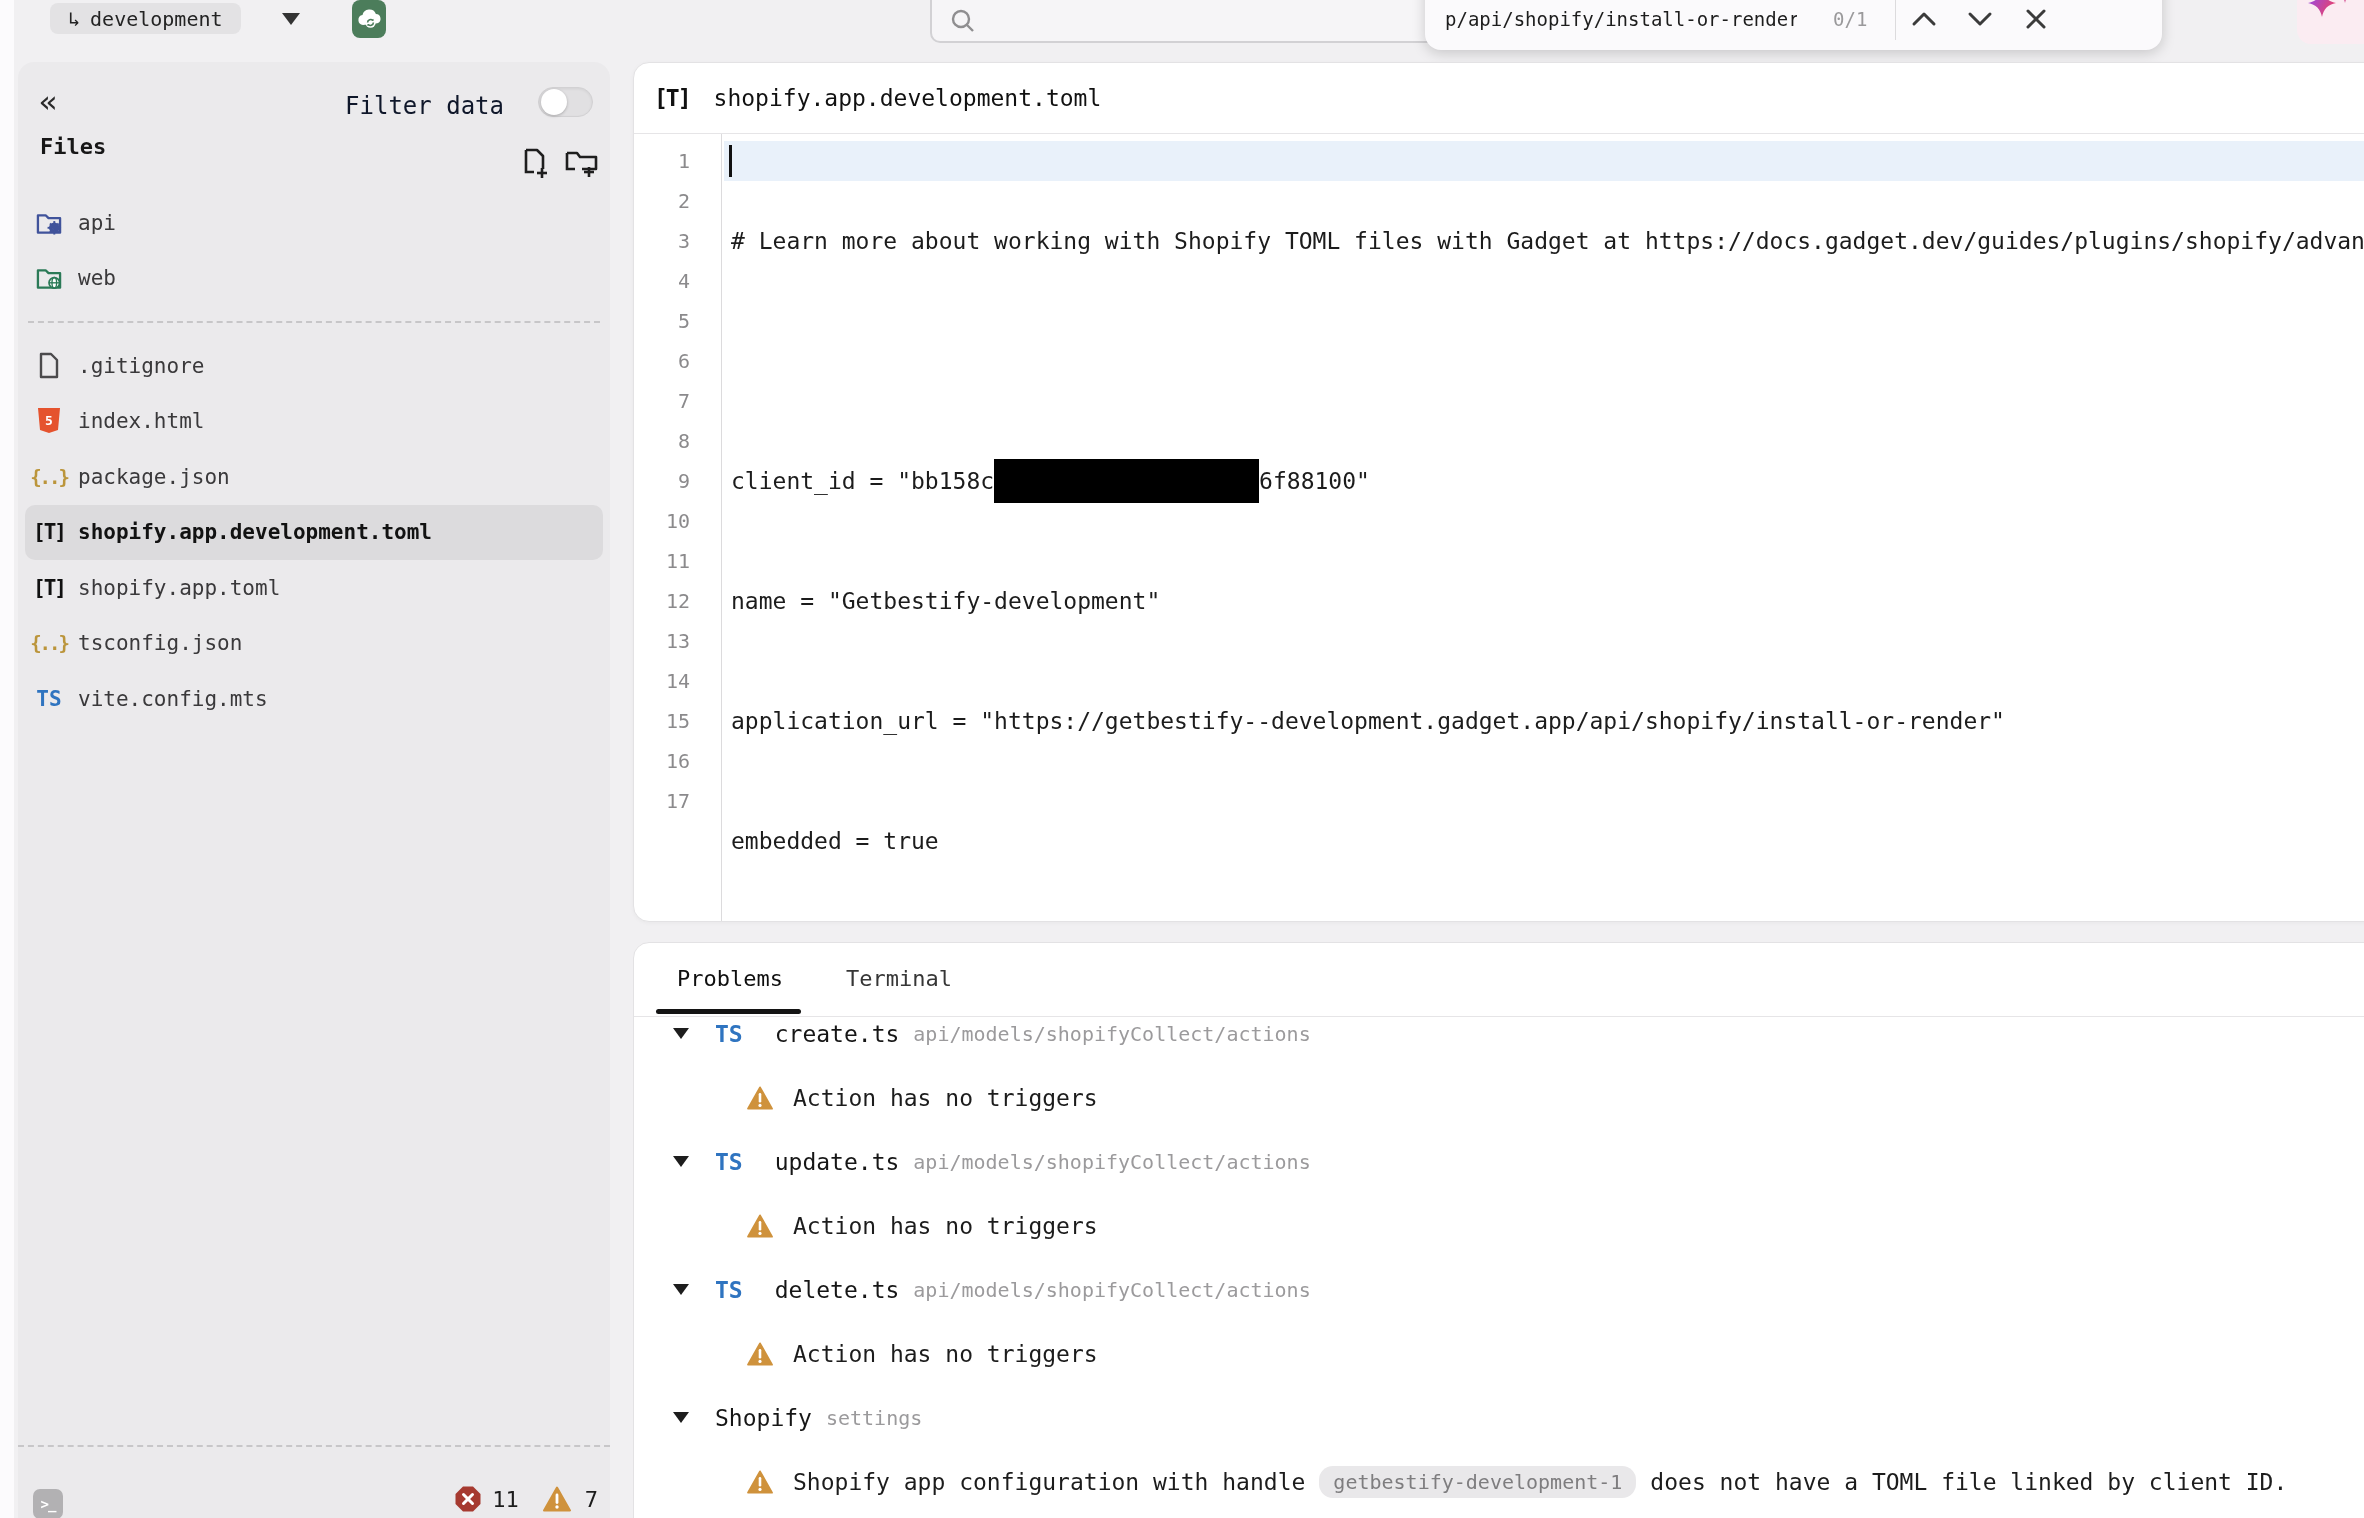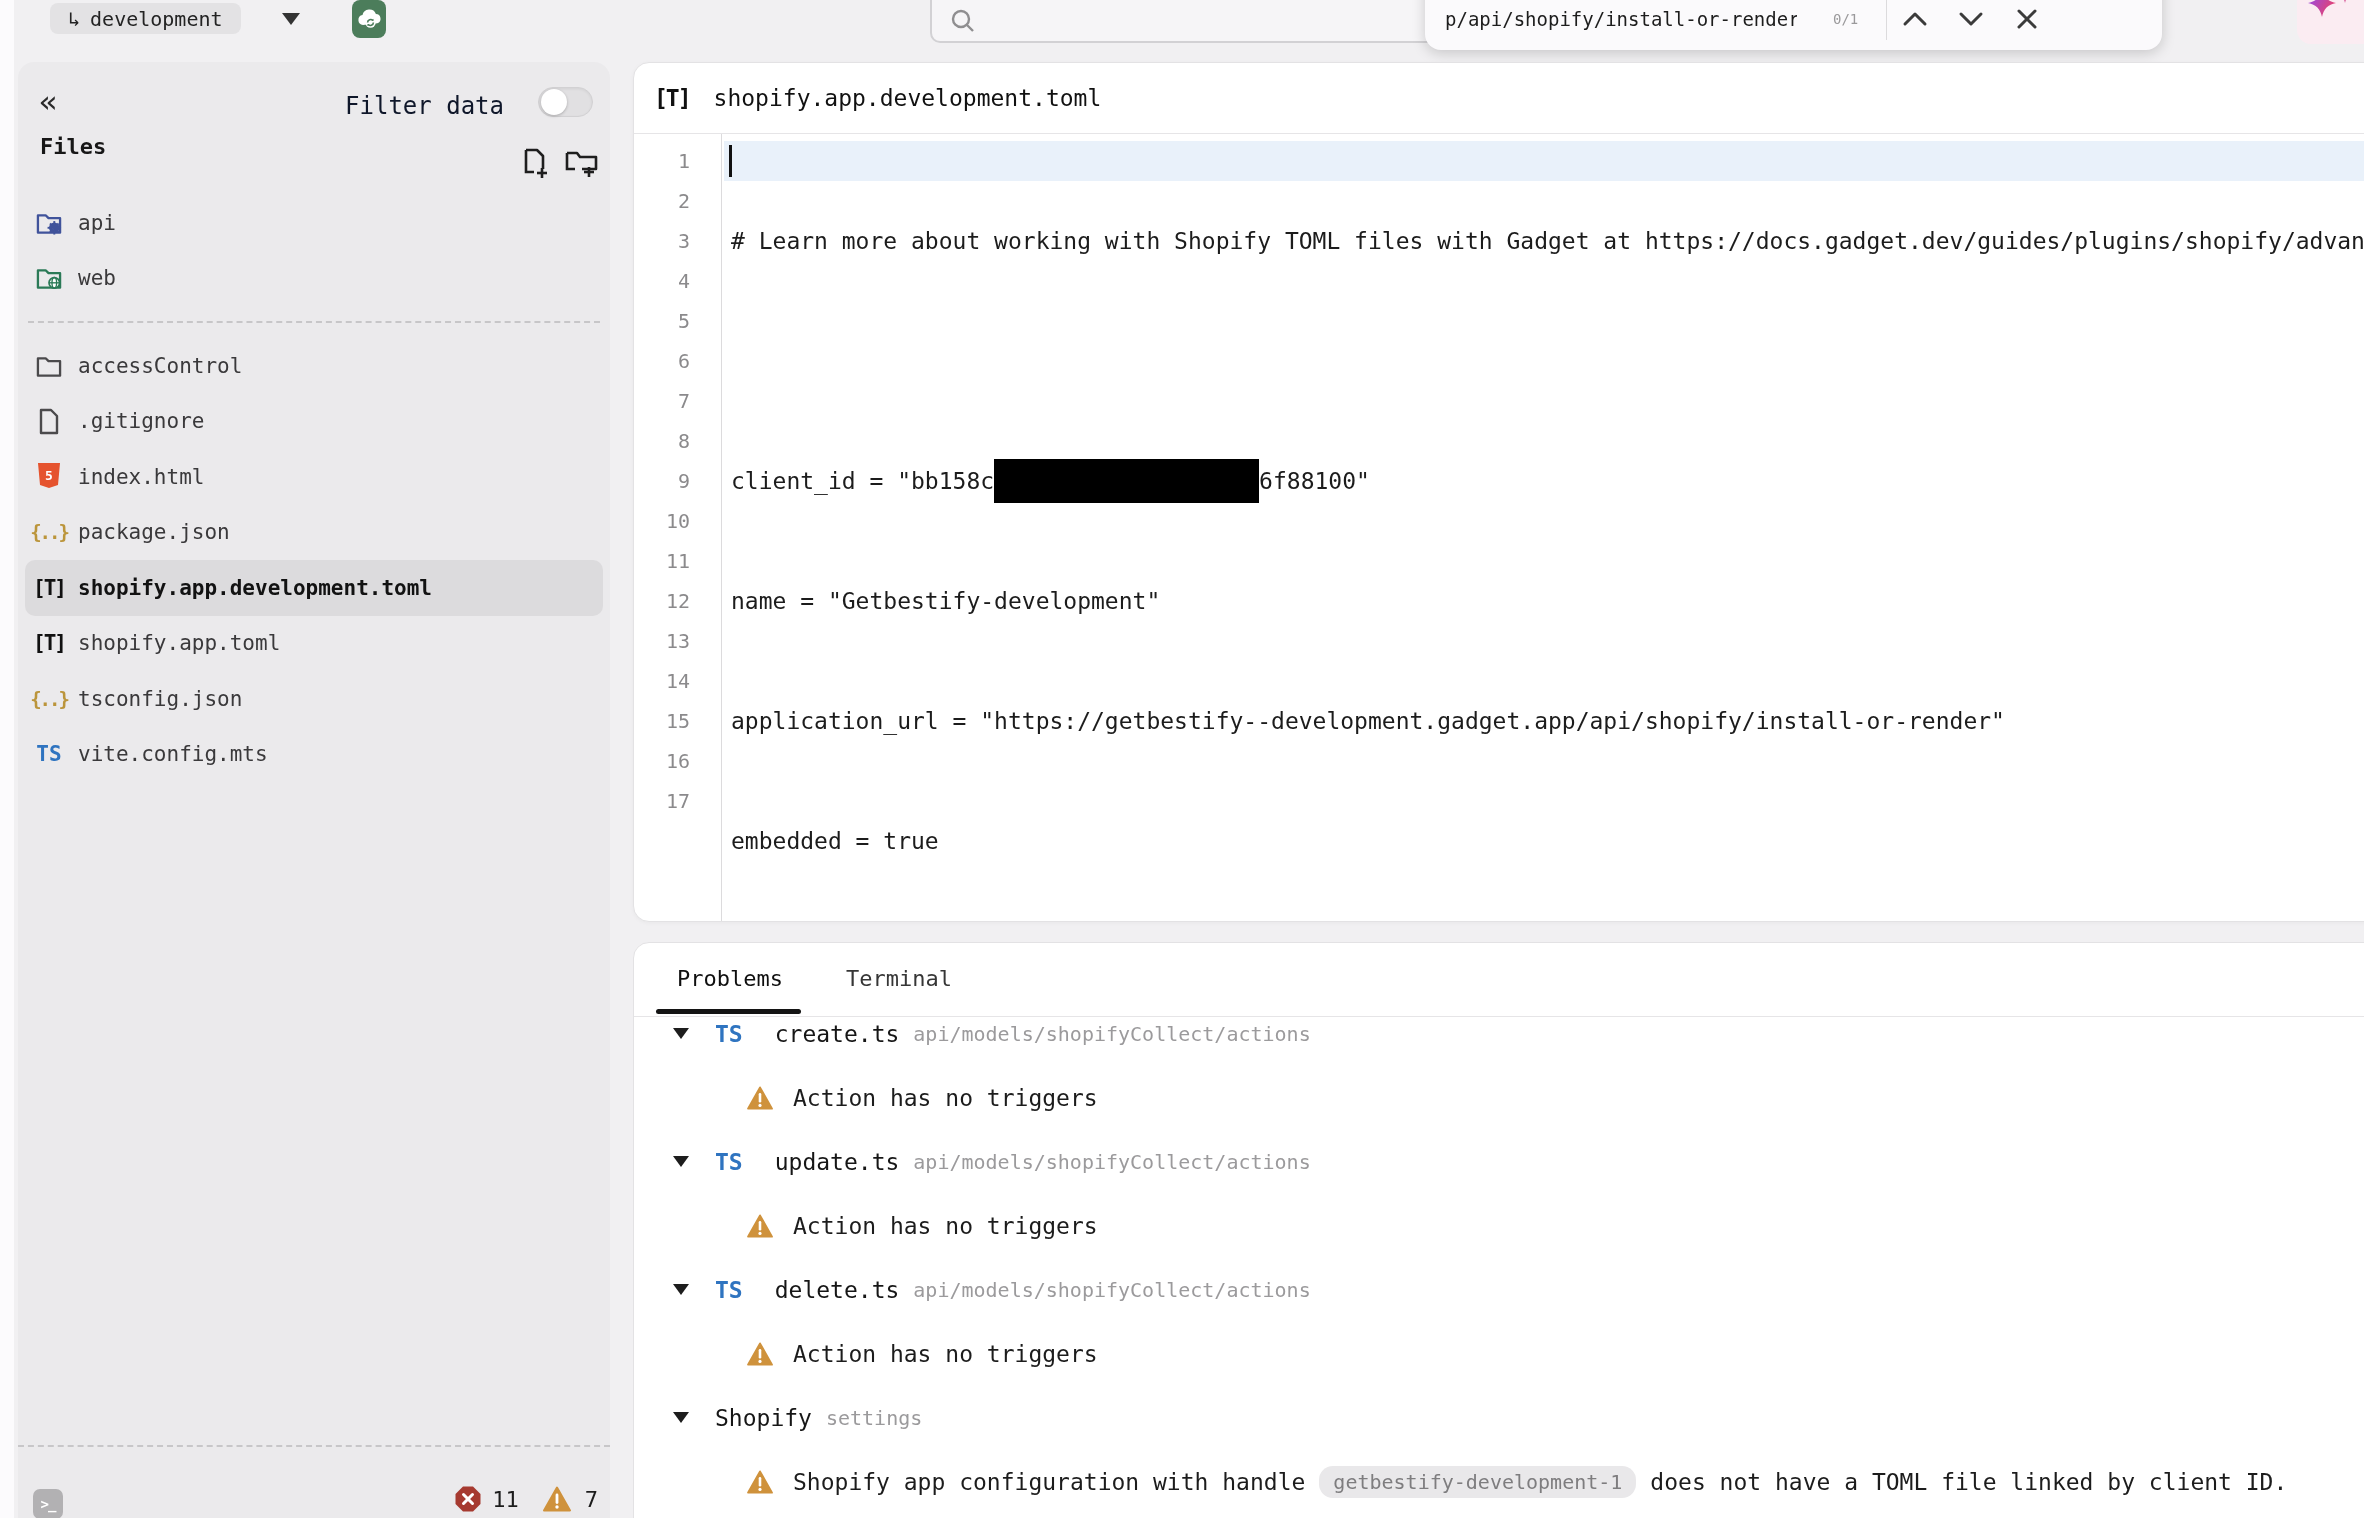--- a/index.html
+++ b/index.html
@@ -25,21 +25,21 @@
   .searchbar { left:930px; top:-14px; width:795px; height:57px; background:#f6f5f7;
     border:2px solid #d2d1d4; border-radius:10px; }
   .searchbar .mag { position:absolute; left:18px; top:20px; }
   .searchbar .sval { position:absolute; left:0; right:0; top:20px; text-align:center;
     font-size:20px; color:#343434; }
 
   .find-widget { left:1425px; top:-25px; width:737px; height:75px; background:#fbfafc;
     border-radius:0 0 16px 16px; box-shadow:0 3px 14px rgba(0,0,0,0.18);
     display:flex; align-items:center; padding:12px 24px 0 20px; }
   .find-query { width:352px; overflow:hidden; white-space:nowrap; font-size:19px; color:#1d1d1d; }
-  .find-count { margin-left:36px; font-size:14px; color:#9a999b; }
+  .find-count { margin-left:36px; font-size:19px; color:#9a999b; }
   .find-div { width:1px; height:42px; background:#dcdbdd; margin:0 0 0 28px; }
   .find-btn { width:56px; height:40px; display:flex; align-items:center; justify-content:center; }
 
   .ai-btn { left:2297px; top:-12px; width:90px; height:56px; background:#fbecf2; border-radius:14px; }
 
   
   .sidebar { left:18px; top:62px; width:592px; height:1456px; background:#ebeaec;
     border-radius:16px 16px 0 0; }
   .collapse-btn { position:absolute; left:21px; top:24px; font-size:31px; color:#2a2a2a; line-height:1; }
   .filter-label { position:absolute; right:106px; top:30px; font-size:24px; color:#0f172a; }
@@ -228,28 +228,20 @@
           <circle cx="19" cy="17" r="5.5" fill="#fff" stroke="#2b7a57" stroke-width="1.8"></circle>
           <ellipse cx="19" cy="17" rx="2.4" ry="5.5" fill="none" stroke="#2b7a57" stroke-width="1.4"></ellipse>
           <line x1="13.5" y1="17" x2="24.5" y2="17" stroke="#2b7a57" stroke-width="1.4"></line>
         </svg>
         </span>
       <span>web</span>
     </div>
     <div class="file-divider"></div>
     <div class="file-row">
       <span class="ficon">
-        <svg width="27" height="24" viewBox="0 0 27 24">
-          <path d="M2 4 h8 l3 3 h12 v15 h-23 z" fill="none" stroke="#4b4a4c" stroke-width="2.4" stroke-linejoin="round"></path>
-        </svg>
-        </span>
-      <span>accessControl</span>
-    </div>
-    <div class="file-row">
-      <span class="ficon">
         <svg width="22" height="27" viewBox="0 0 22 27">
           <path d="M3 2 h10 l6 6 v17 h-16 z" fill="none" stroke="#4b4a4c" stroke-width="2.4" stroke-linejoin="round"></path>
         </svg>
         </span>
       <span>.gitignore</span>
     </div>
     <div class="file-row">
       <span class="ficon">
         <svg width="24" height="27" viewBox="0 0 24 27">
           <path d="M1 0 h22 l-2 22 l-9 3 l-9-3 z" fill="#e5532e"></path>

